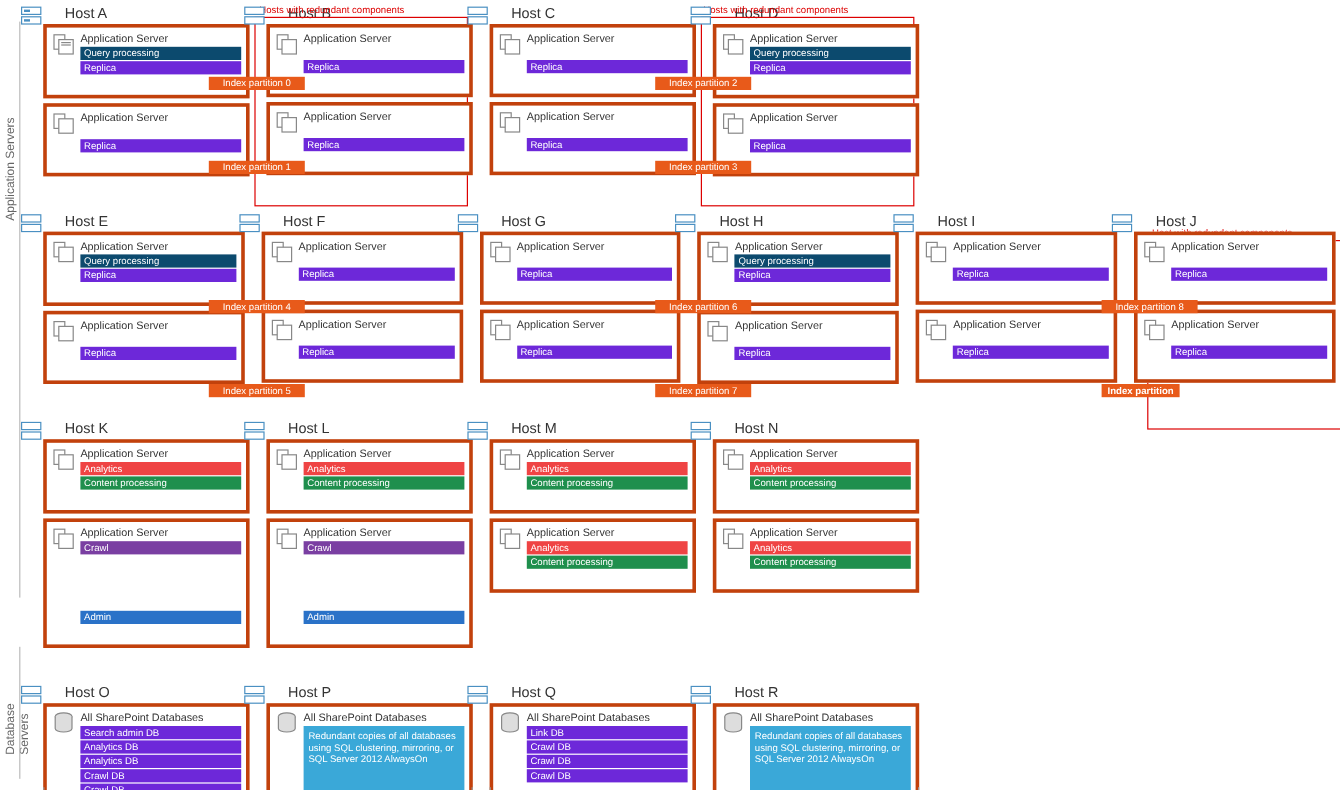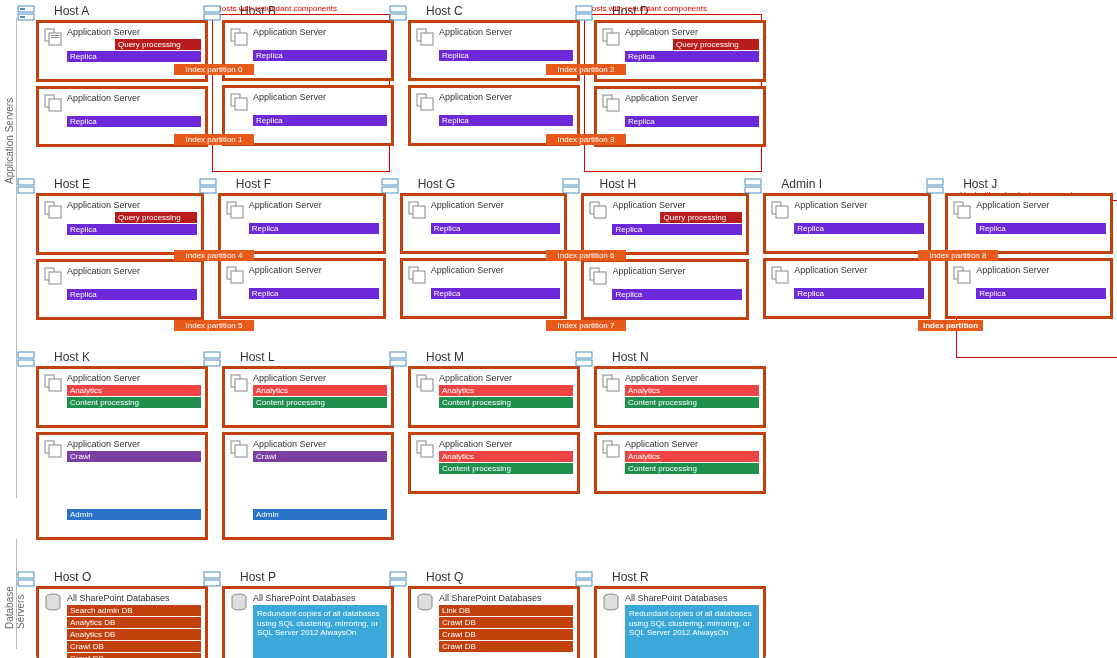--- a/index.html
+++ b/index.html
@@ -17,27 +17,27 @@
   .host-title { font-size: 12px; color: #333; margin-bottom: 2px; margin-left: 18px; }
   .host-box { border: 3px solid #c2410c; padding: 4px 4px 16px 4px; background: #fff; position: relative; }
   .host-box + .host-box { margin-top: 4px; }
   .host-iconwrap { position: absolute; left: -22px; top: -18px; width: 18px; height: 18px; }
   .server-ico { width: 18px; height: 16px; }
   .srv-row { display: flex; align-items: flex-start; gap: 4px; min-height: 14px; }
   .srv-ico { width: 20px; height: 20px; flex: 0 0 20px; }
   .srv-col { flex: 1; min-width: 0; }
   .srv-label { font-size: 9px; color: #333; margin-bottom: 2px; }
   .bar { height: 11px; line-height: 11px; font-size: 8px; color: #fff; padding: 0 3px; margin-bottom: 1px; white-space: nowrap; overflow: hidden; }
-  .bar.green { background: #b91c1c; margin-left: 48px; }
+  .bar.green { background: #0c4a6e; }
   .bar.orange { background: #6d28d9; }
   .bar.red-m { background: #ef4444; }
   .bar.green-c { background: #1f8f4d; }
   .bar.purple { background: #7a3fa2; }
   .bar.blue-a { background: #2a72c8; margin-top: 47px; }
-  .bar.cyan { background: #c2410c; }
+  .bar.cyan { background: #6d28d9; }
   .db-ico { width: 20px; height: 20px; flex: 0 0 20px; }
   .db-text { background: #3aa8d8; color: #fff; font-size: 8px; padding: 4px; line-height: 1.2; height: 68px; }
   .red-note { color: #d00; font-size: 8px; position: absolute; }
   .red-box { position: absolute; border: 1px solid #d00; pointer-events: none; }
   .pair-bracket { position: absolute; height: 5px; border-left:1px solid #999; border-right:1px solid #999; border-bottom:1px solid #999; }
   
   .idx-conn { position: absolute; height: 11px; background: #e85a1a; color: #fff; font-size: 8px; line-height:11px; padding:0 3px;text-align:center; }
 </style>
 </head>
 <body>
@@ -331,21 +331,21 @@
               </svg></div>
         <div class="srv-col">
               <div class="srv-label">Application Server</div>
               <div style="height:11px"></div>
               <div class="bar orange">Replica</div>
             </div>
           </div>
         </div>
     </div>
     <div class="slot">
-        <div class="host-title">Admin I</div>
+        <div class="host-title">Host I</div>
       <div class="host-box">
           <div class="host-iconwrap"><svg class="server-ico" viewBox="0 0 18 16">
               <rect x="1" y="1" width="16" height="6" fill="#fff" stroke="#4a90c2"></rect>
               <rect x="1" y="9" width="16" height="6" fill="#fff" stroke="#4a90c2"></rect>
             </svg></div>
         <div class="srv-row">
             <div class="srv-ico"><svg viewBox="0 0 20 20">
                 <rect x="2" y="2" width="9" height="12" fill="#fff" stroke="#888"></rect>
                 <rect x="6" y="6" width="12" height="12" fill="#fff" stroke="#888"></rect>
               </svg></div>

